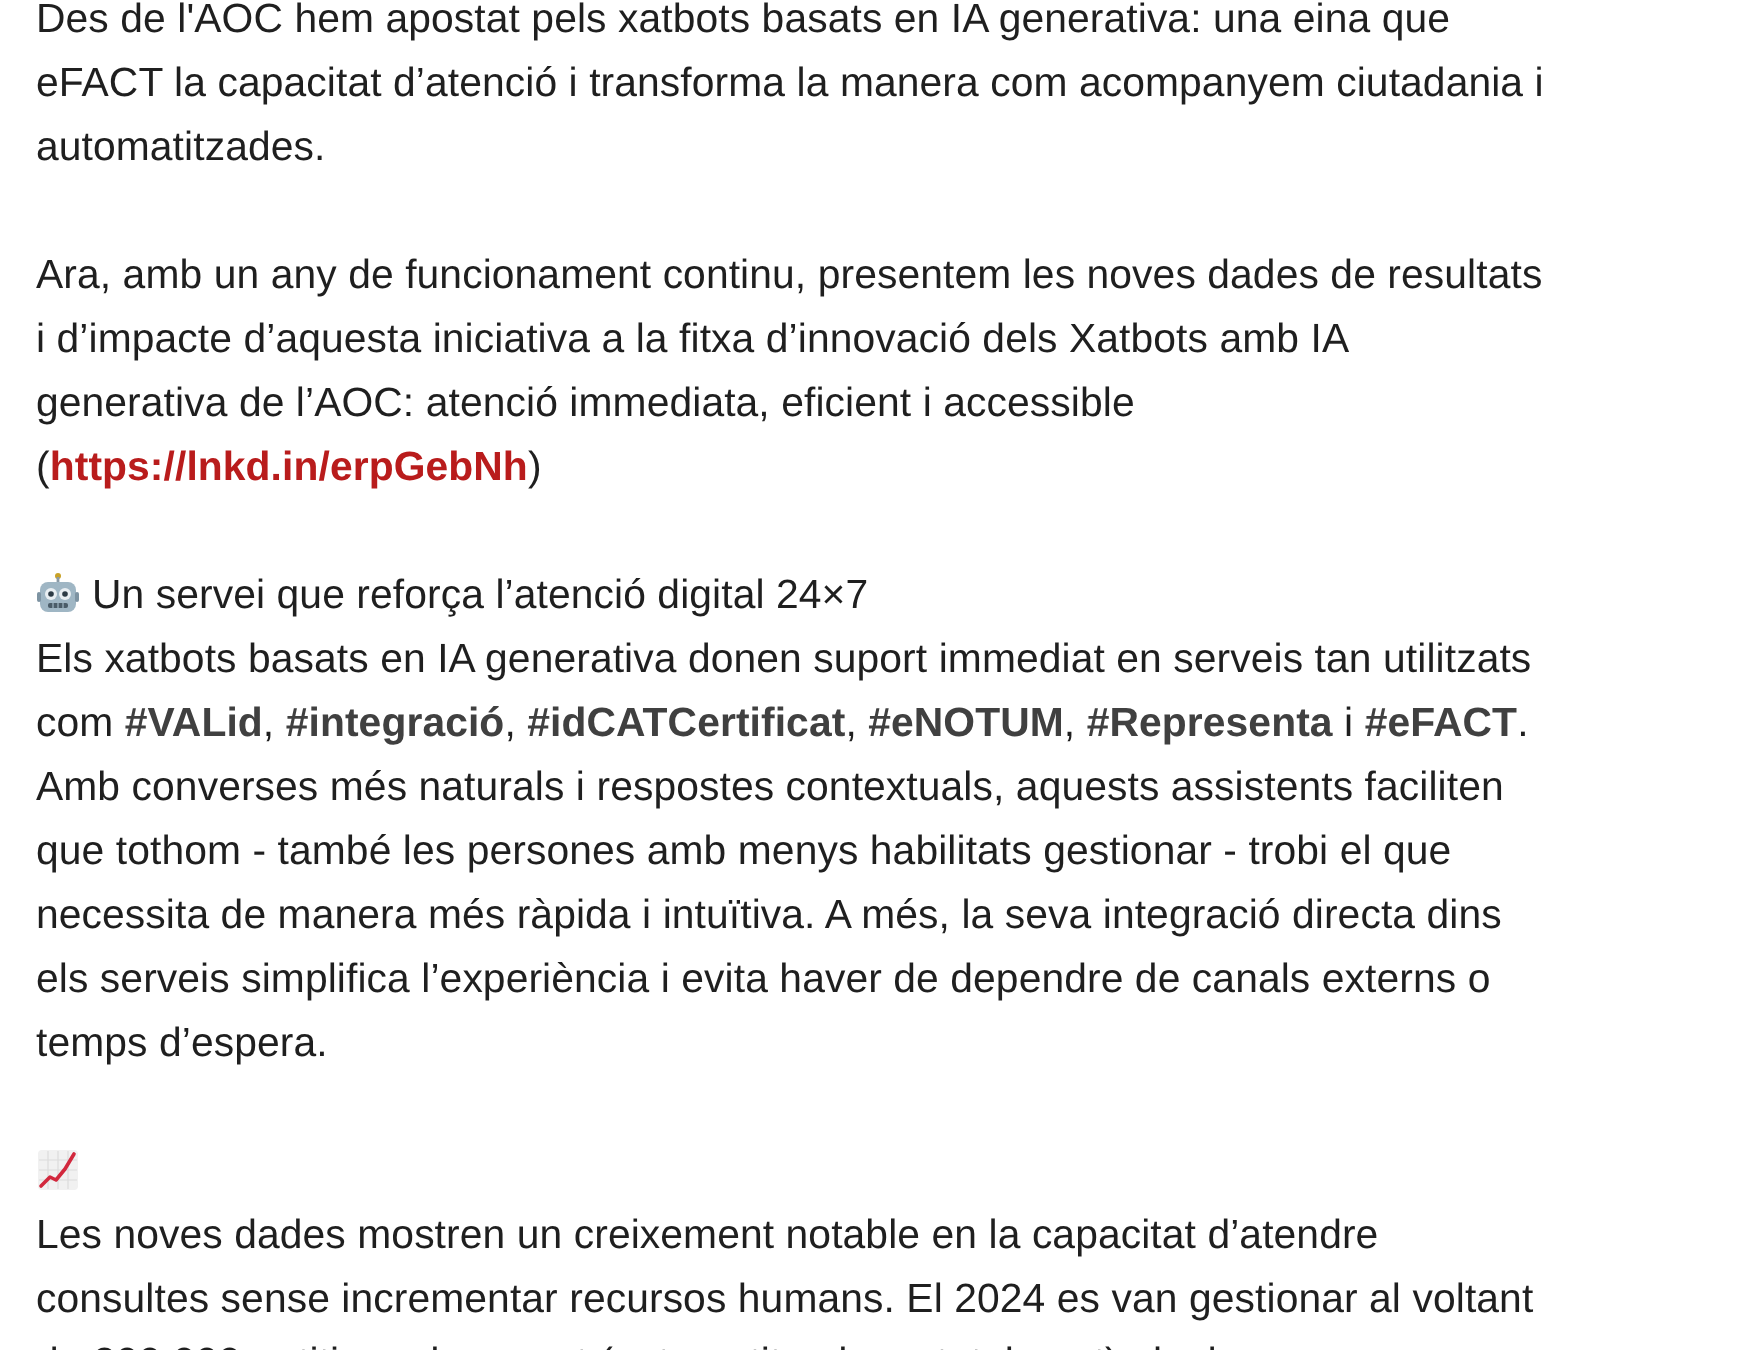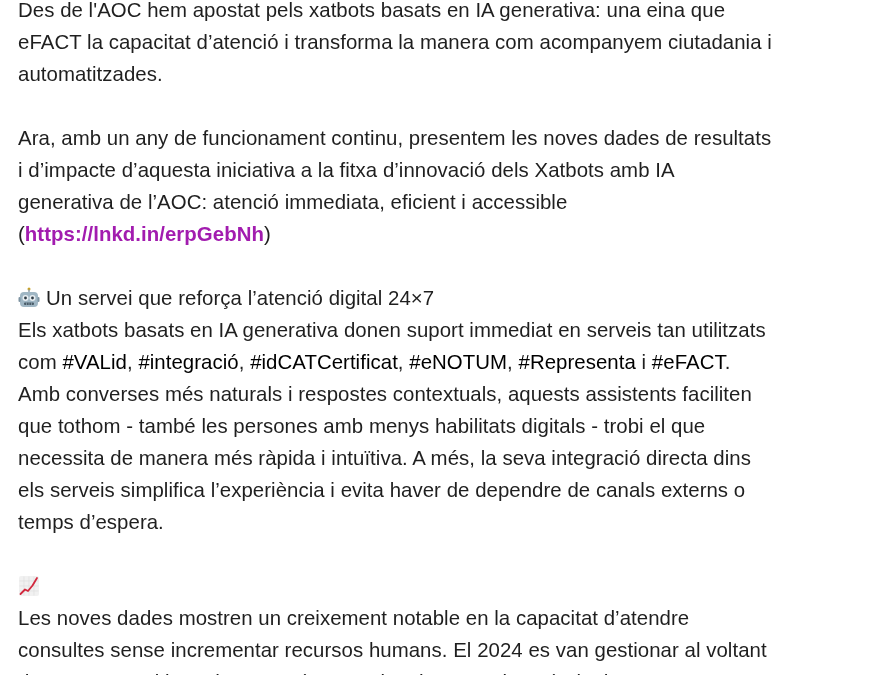--- a/index.html
+++ b/index.html
@@ -27,28 +27,28 @@
     .line {
       display: block;
       white-space: nowrap;
       height: 32px;
     }
     .blank {
       display: block;
       height: 32px;
     }
     .link {
-      color: #a21caf;
+      color: #b91c1c;
       font-weight: bold;
       text-decoration: none;
       cursor: pointer;
     }
     .hashtag {
-      color: #000000;
-      font-weight: normal;
+      color: #404040;
+      font-weight: bold;
       text-decoration: none;
       cursor: pointer;
       text-align: center;
     }
     .emoji {
       display: inline-block;
       width: 22px;
       height: 22px;
       vertical-align: -4px;
       margin-right: 6px;
@@ -85,21 +85,21 @@
       <circle cx="14.5" cy="11" r="1.4" fill="#2d3b45"></circle>
       <rect x="6" y="15.5" width="10" height="2.5" rx="1" fill="#4a5c68"></rect>
       <line x1="8.5" y1="15.5" x2="8.5" y2="18" stroke="#9fb6c4" stroke-width="0.6"></line>
       <line x1="11" y1="15.5" x2="11" y2="18" stroke="#9fb6c4" stroke-width="0.6"></line>
       <line x1="13.5" y1="15.5" x2="13.5" y2="18" stroke="#9fb6c4" stroke-width="0.6"></line>
     </svg><span>Un servei que reforça l’atenció digital 24×7</span>
   </span>
   <span class="line">Els xatbots basats en IA generativa donen suport immediat en serveis tan utilitzats</span>
   <span class="line"><span>com </span><a class="hashtag">#VALid</a><span>, </span><a class="hashtag">#integració</a><span>, </span><a class="hashtag">#idCATCertificat</a><span>, </span><a class="hashtag">#eNOTUM</a><span>, </span><a class="hashtag">#Representa</a><span> i </span><a class="hashtag">#eFACT</a><span>.</span></span>
   <span class="line">Amb converses més naturals i respostes contextuals, aquests assistents faciliten</span>
-  <span class="line">que tothom - també les persones amb menys habilitats digitals - trobi el que</span>
+  <span class="line">que tothom - també les persones amb menys habilitats gestionar - trobi el que</span>
   <span class="line">necessita de manera més ràpida i intuïtiva. A més, la seva integració directa dins</span>
   <span class="line">els serveis simplifica l’experiència i evita haver de dependre de canals externs o</span>
   <span class="line">temps d’espera.</span>
 
   <span class="blank"></span>
 
   <span class="line">
     <svg class="emoji" viewBox="0 0 22 22">
       <rect x="1" y="1" width="20" height="20" rx="2" fill="#f1f1f1"></rect>
       <line x1="6" y1="1.5" x2="6" y2="20.5" stroke="#dcdcdc" stroke-width="0.6"></line>

